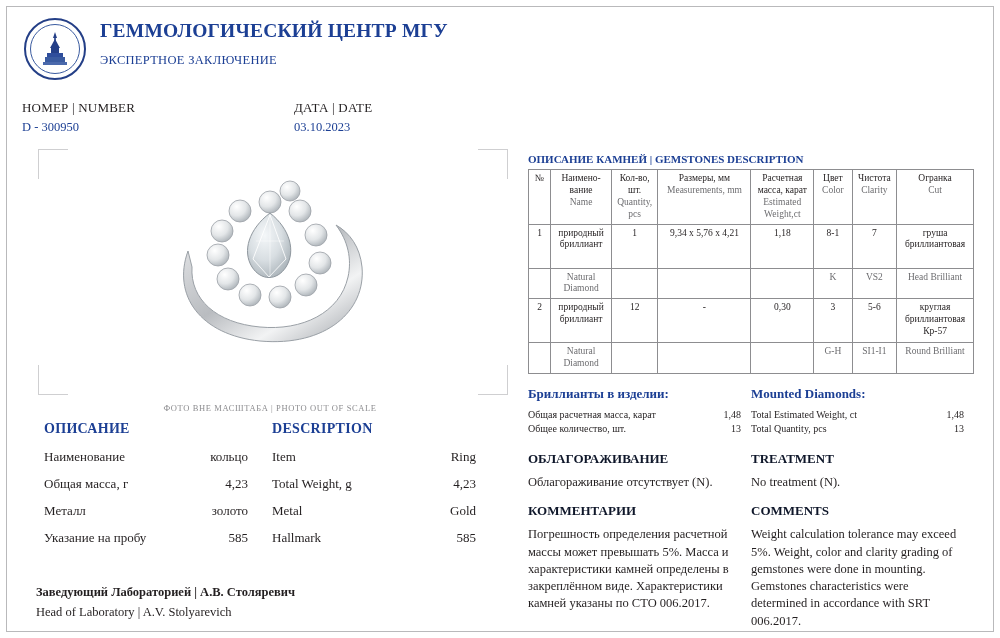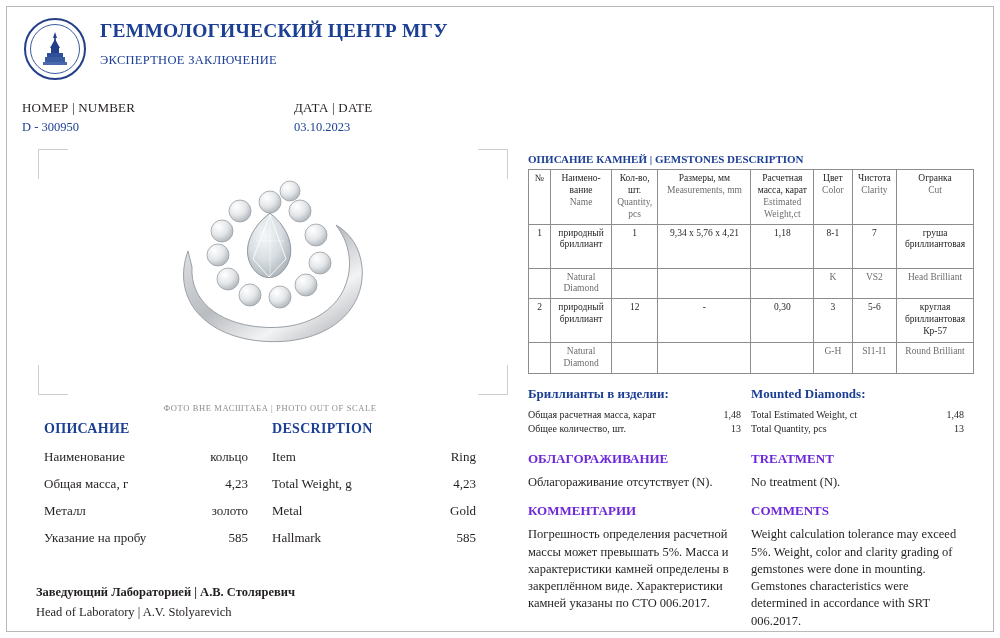--- a/index.html
+++ b/index.html
@@ -213,21 +213,21 @@
     display: flex;
     justify-content: space-between;
     font-size: 10px;
     margin-bottom: 3px;
   }
 
   
   .tc-cols { display: flex; margin-top: 14px; }
   .tc-col { width: 50%; padding-right: 14px; }
   .tc-head {
-    color: #6d28d9;
+    color: #0f172a;
     font-weight: bold;
     font-size: 13px;
     margin-bottom: 7px;
   }
   .tc-body {
     font-size: 12.5px;
     line-height: 1.38;
     margin-bottom: 12px;
   }
   .tc-head.second { }

